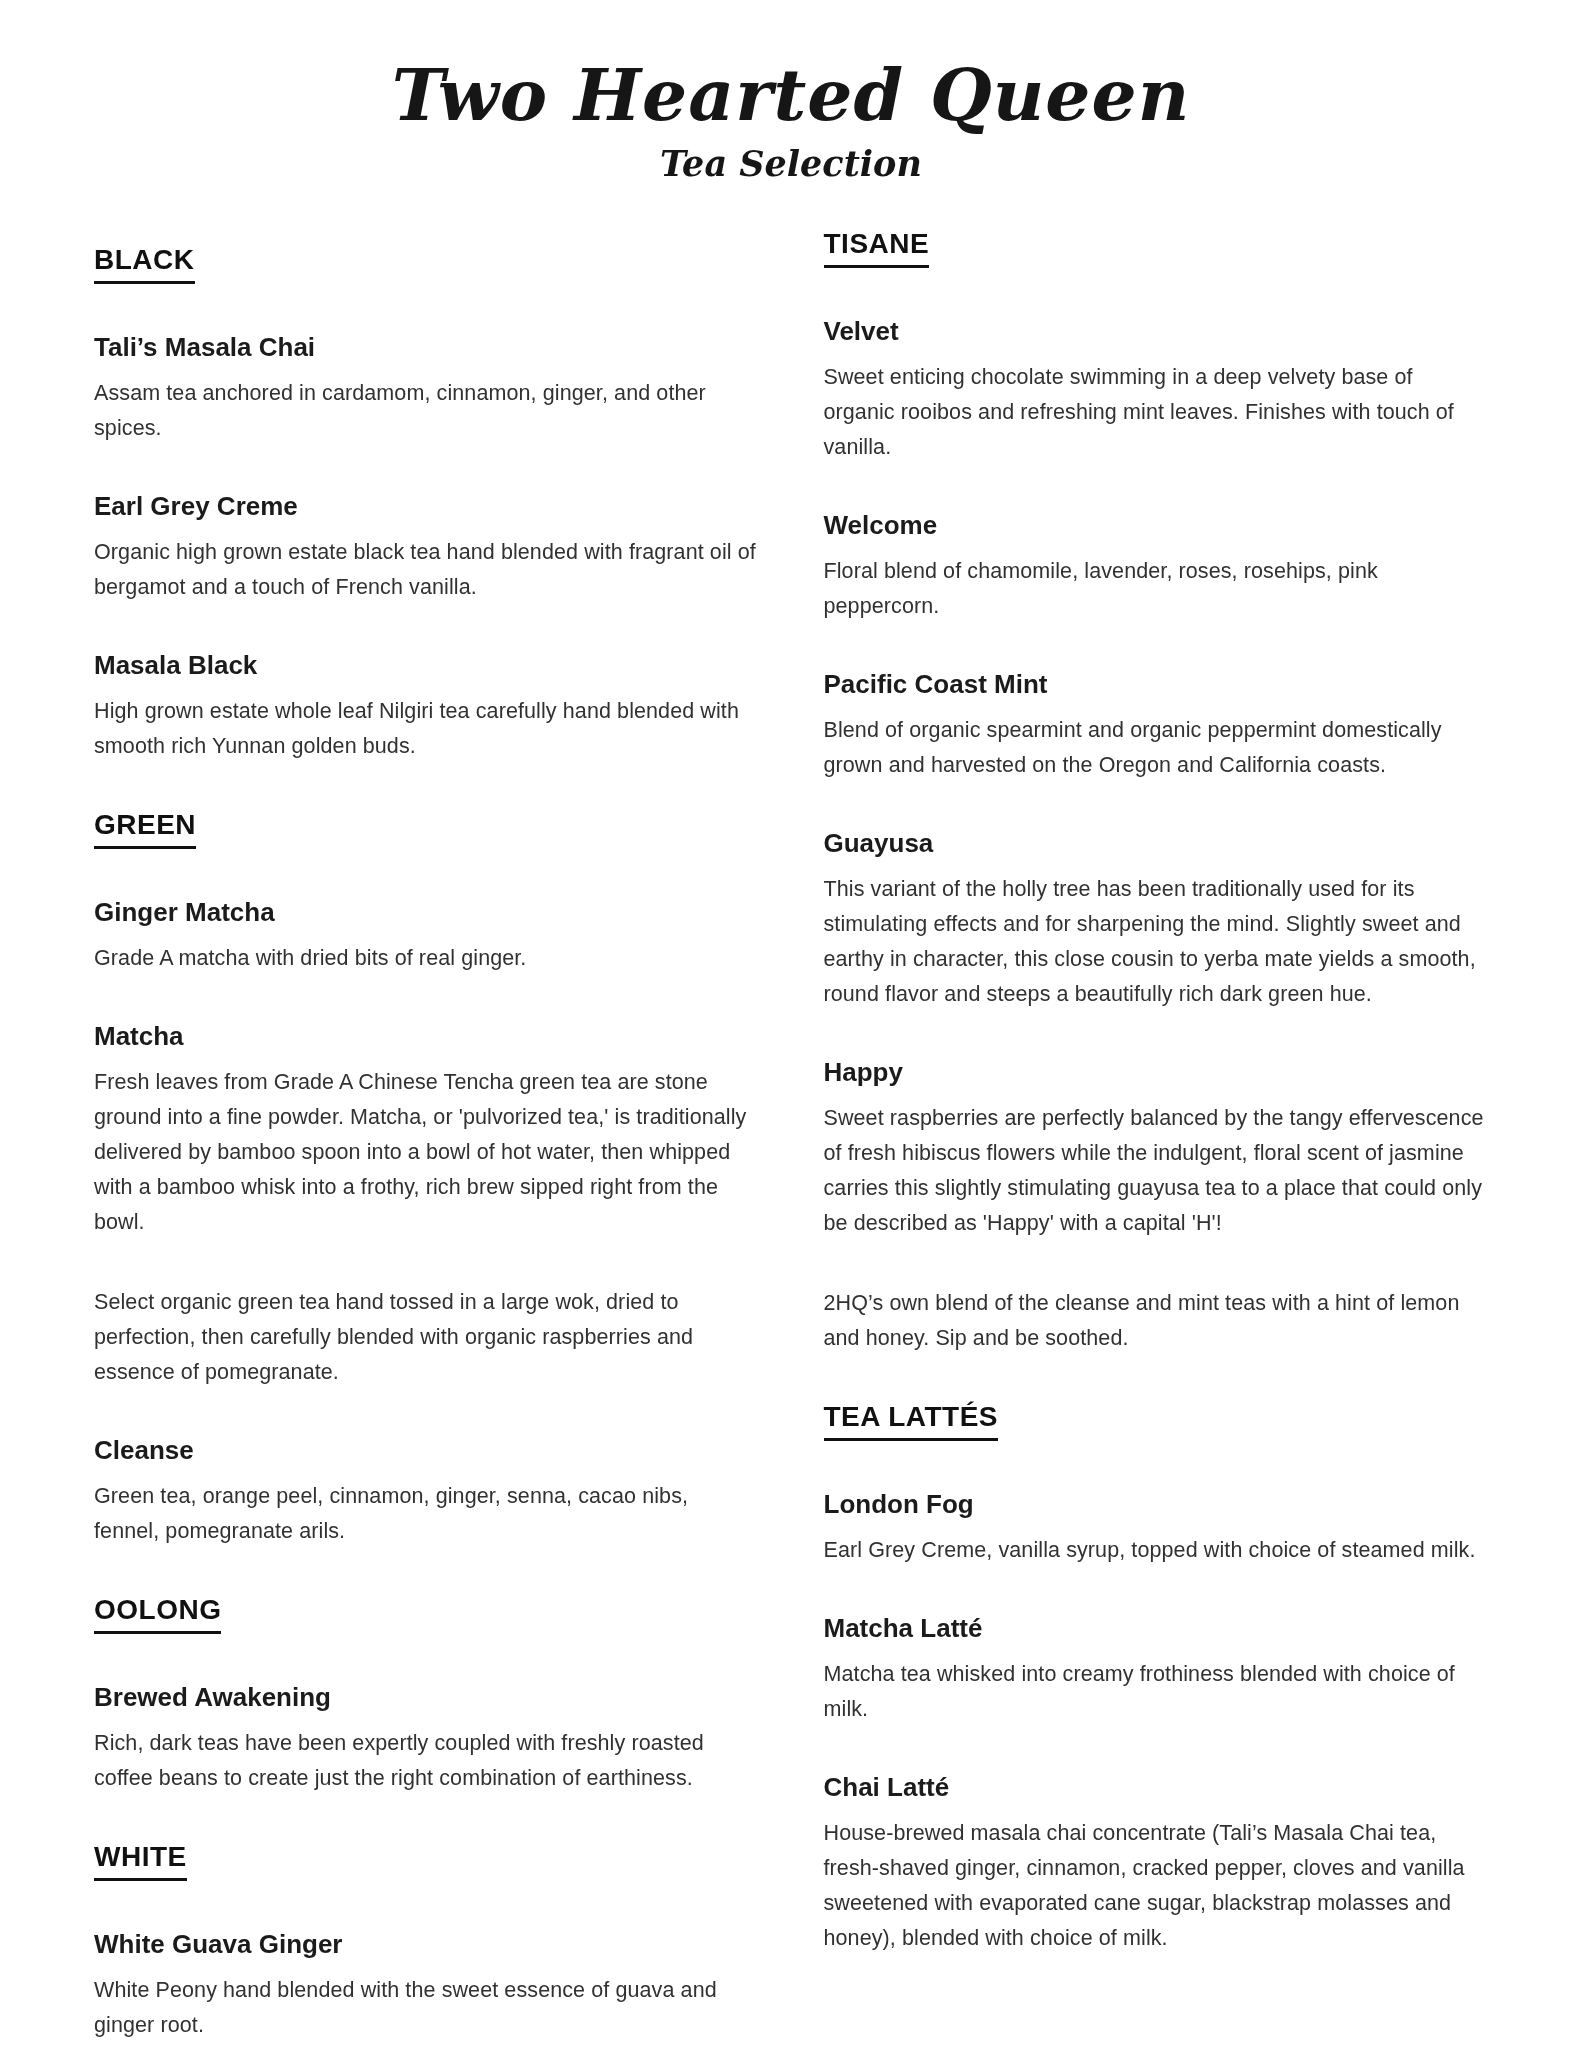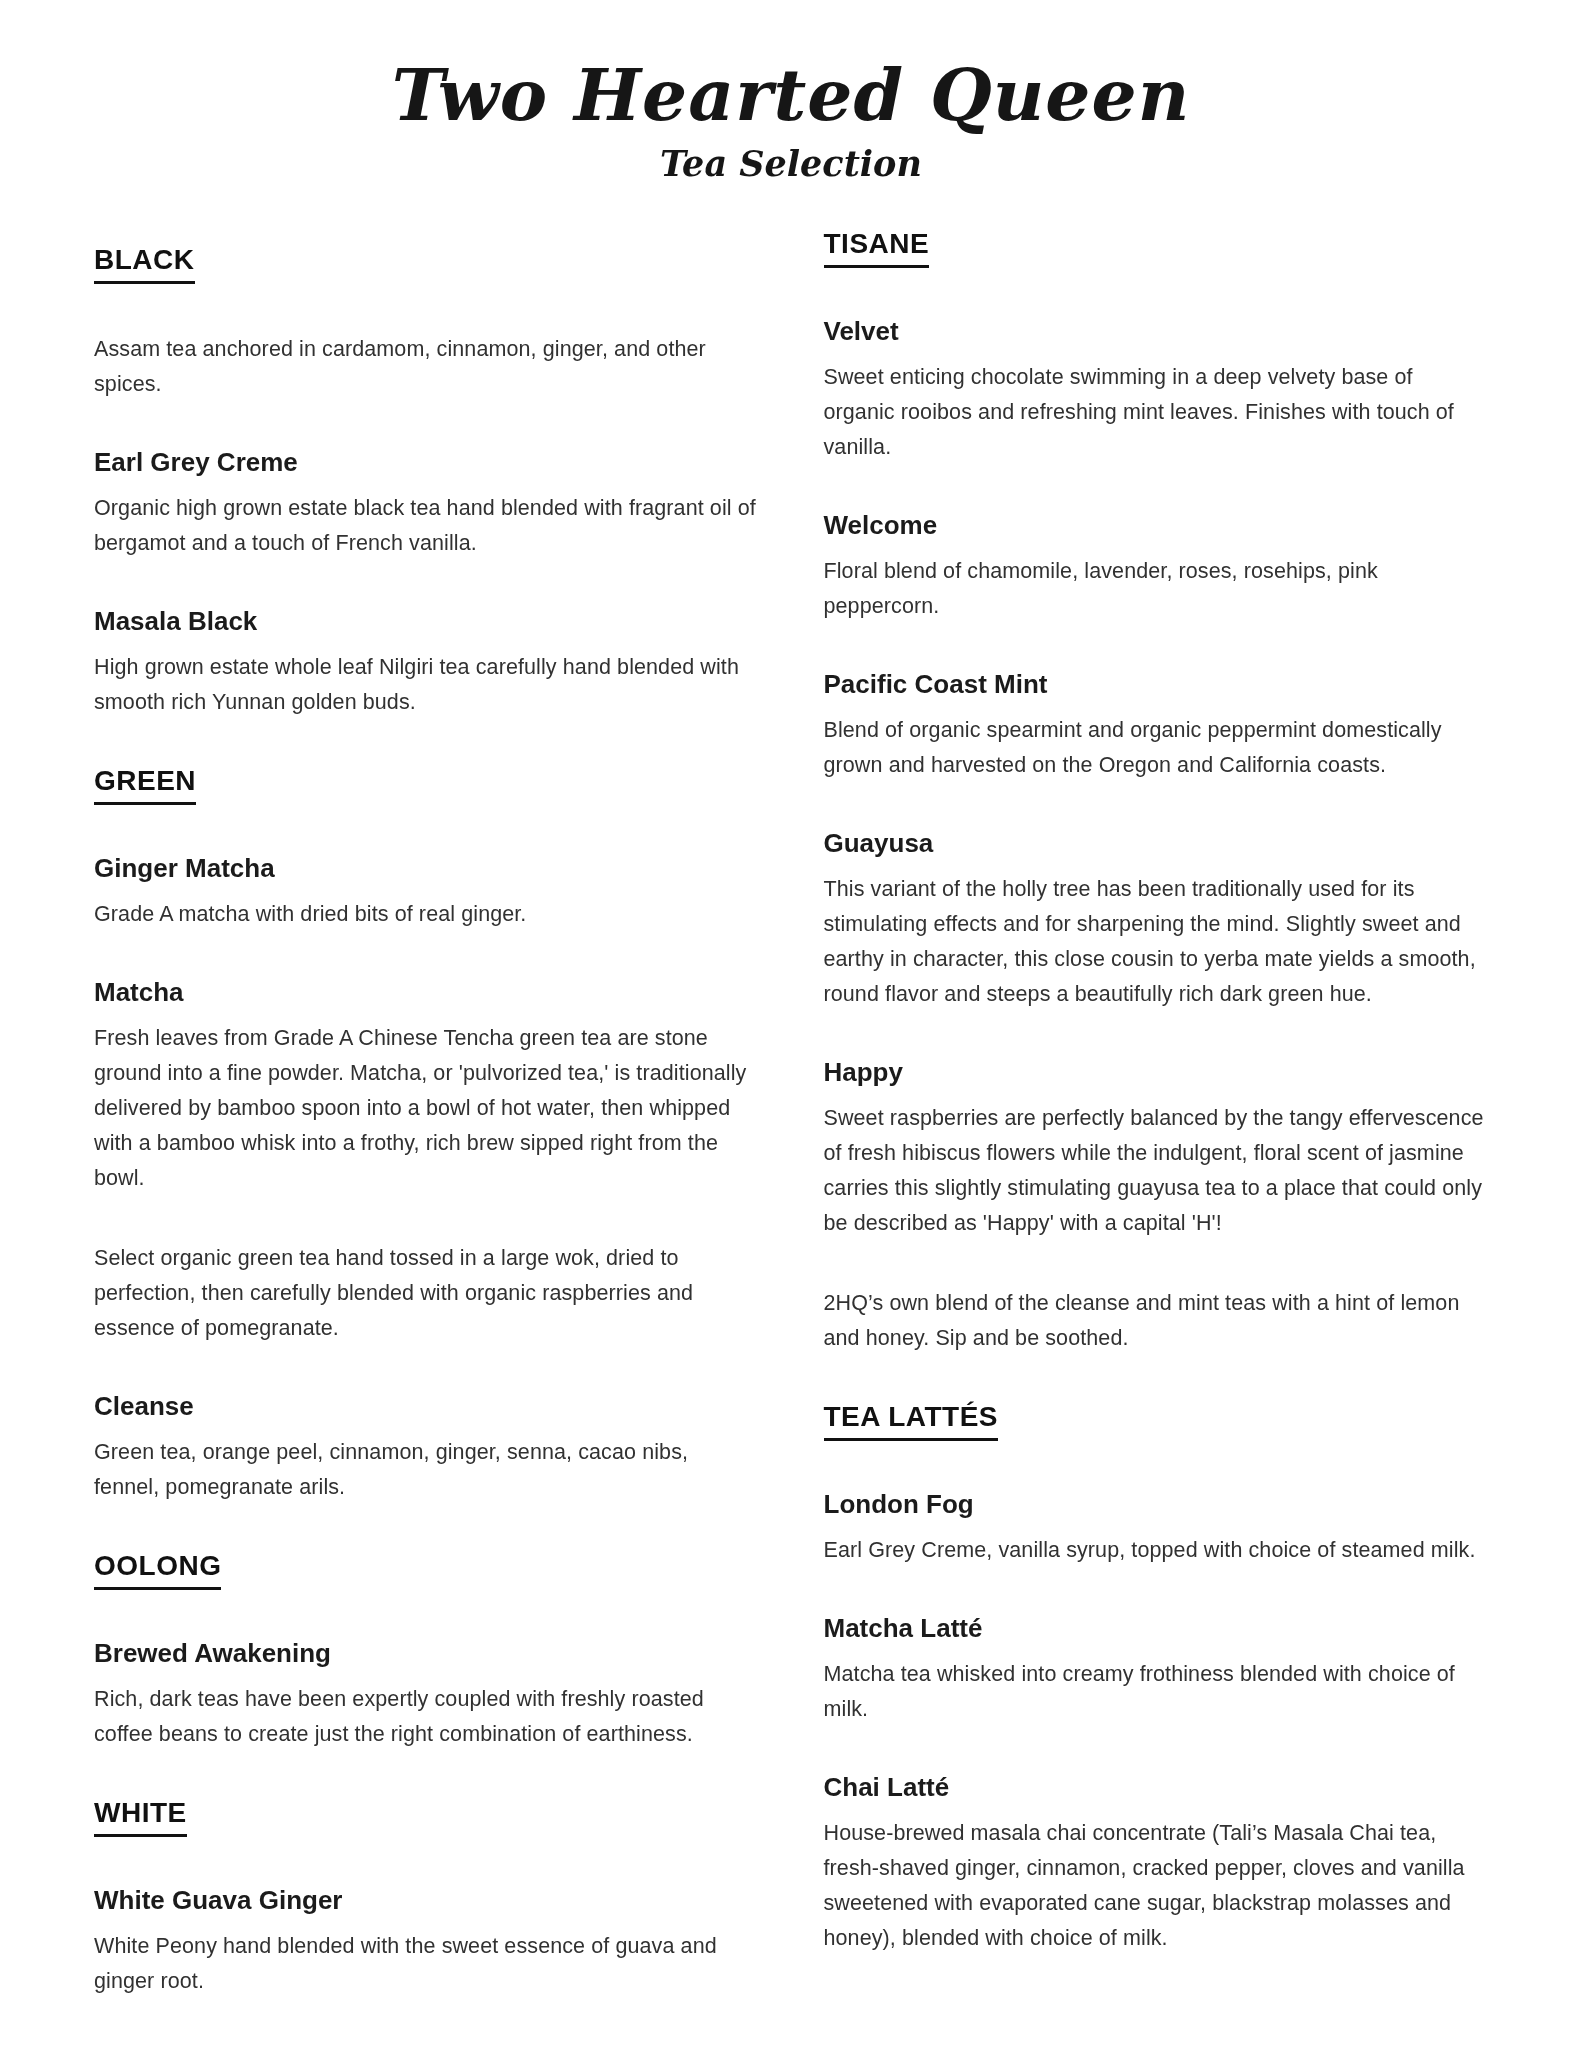--- a/index.html
+++ b/index.html
@@ -70,20 +70,21 @@
 <body>
 
 <div class="page">
   <header class="menu-header">
     <h1 class="menu-title">Two Hearted Queen</h1>
     <div class="menu-subtitle">Tea Selection</div>
   </header>
   <main class="columns">
     <div class="col col-left">
         <section><h2 class="section-heading">BLACK</h2><div class="menu-item">
+            <h3 class="item-name">Tali’s Masala Chai</h3>
             <p class="item-desc">Assam tea anchored in cardamom, cinnamon, ginger, and other spices.</p>
           </div><div class="menu-item">
             <h3 class="item-name">Earl Grey Creme</h3>
             <p class="item-desc">Organic high grown estate black tea hand blended with fragrant oil of bergamot and a touch of French vanilla.</p>
           </div><div class="menu-item">
             <h3 class="item-name">Masala Black</h3>
             <p class="item-desc">High grown estate whole leaf Nilgiri tea carefully hand blended with smooth rich Yunnan golden buds.</p>
           </div></section>
         <section><h2 class="section-heading">GREEN</h2><div class="menu-item">
             <h3 class="item-name">Ginger Matcha</h3>

